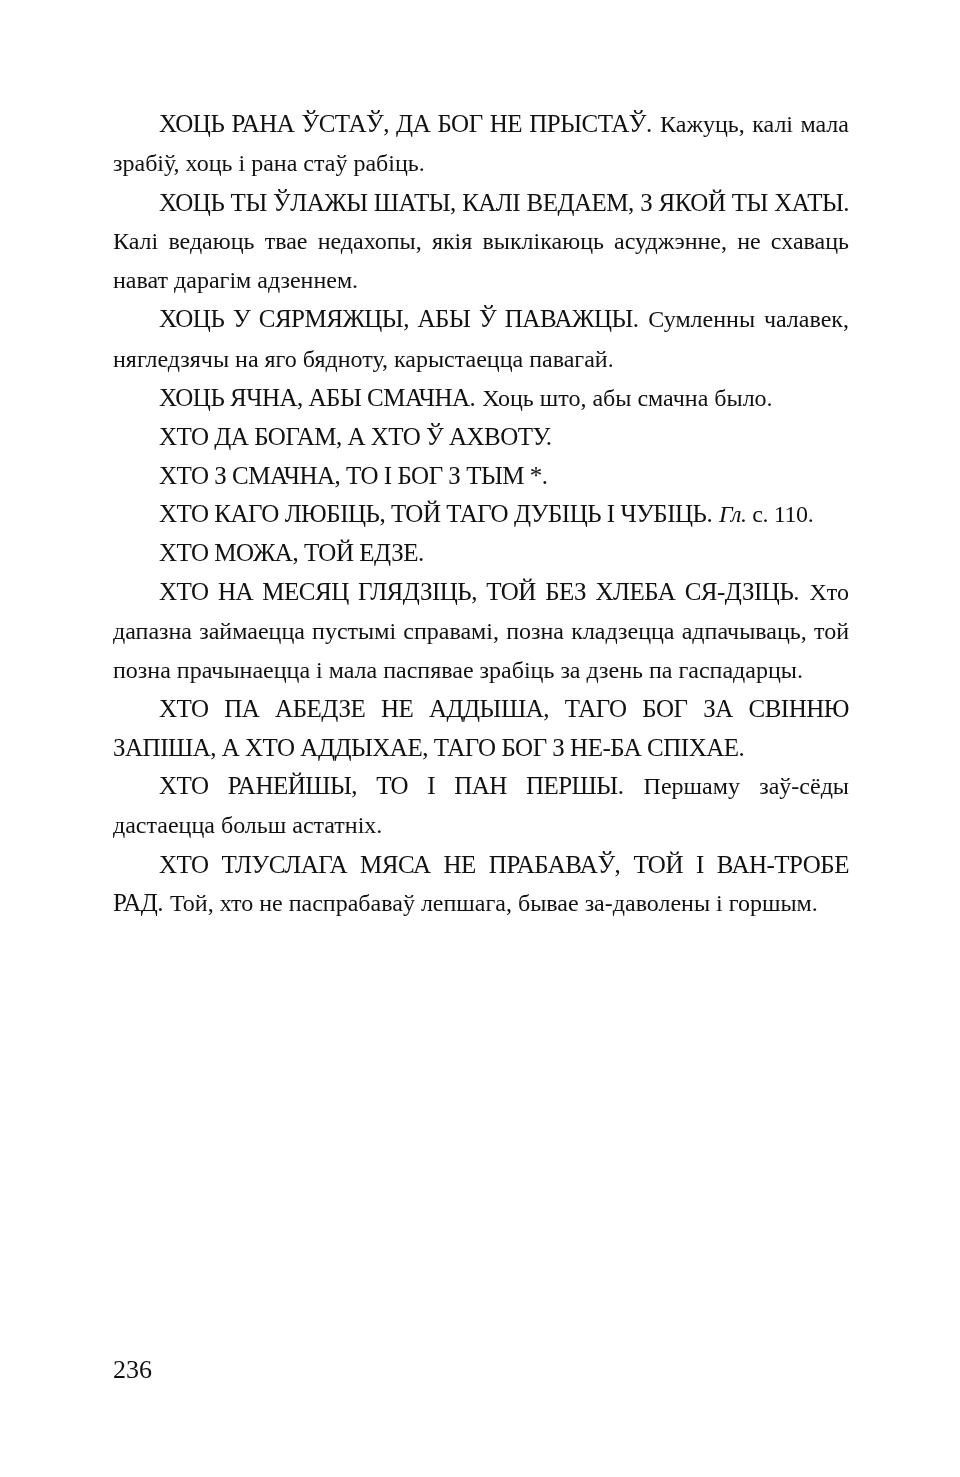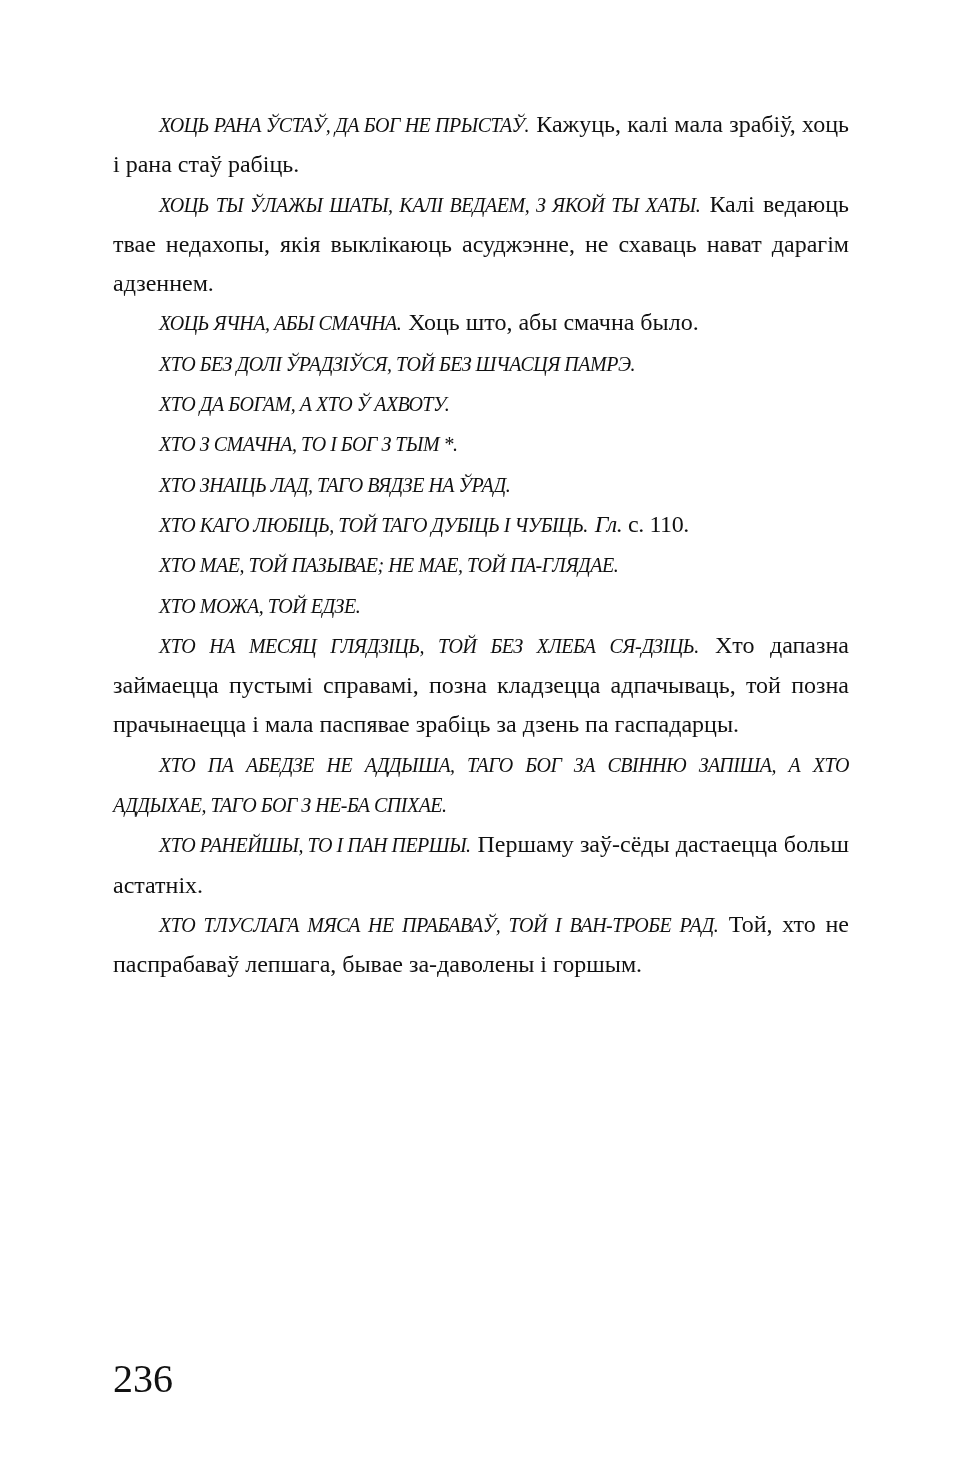--- a/index.html
+++ b/index.html
@@ -15,54 +15,51 @@
     .entry {
       margin: 0;
       text-align: justify;
       text-indent: 46px;
       font-size: 29px;
       line-height: 37.3px;
       letter-spacing: -0.4px;
       word-spacing: 0px;
     }
     .head {
-      font-size: 20px;
+      font-size: 25px;
       letter-spacing: -0.5px;
-      font-style: italic;
     }
     .gloss {
       font-size: 24px;
       letter-spacing: 0px;
     }
     .cite {
       font-size: 24px;
     }
     .cite i { font-style: italic; }
     .page-number {
       position: absolute;
       left: 113px;
       top: 1355px;
       font-family: "Liberation Serif", serif;
-      font-size: 40px;
+      font-size: 26px;
       color: #111111;
     }
   </style>
 </head>
 <body>
 
 <div class="page">
   <p class="entry"><span class="head">ХОЦЬ РАНА ЎСТАЎ, ДА БОГ НЕ ПРЫСТАЎ.</span> <span class="gloss">Кажуць, калі мала зрабіў, хоць і рана стаў рабіць.</span></p>
   <p class="entry"><span class="head">ХОЦЬ ТЫ ЎЛАЖЫ ШАТЫ, КАЛІ ВЕДАЕМ, З ЯКОЙ ТЫ ХАТЫ.</span> <span class="gloss">Калі ведаюць твае недахопы, якія выклікаюць асуджэнне, не схаваць нават дарагім адзеннем.</span></p>
+  <p class="entry"><span class="head">ХОЦЬ У СЯРМЯЖЦЫ, АБЫ Ў ПАВАЖЦЫ.</span> <span class="gloss">Сумленны чалавек, нягледзячы на яго бядноту, карыстаецца павагай.</span></p>
   <p class="entry"><span class="head">ХОЦЬ ЯЧНА, АБЫ СМАЧНА.</span> <span class="gloss">Хоць што, абы смачна было.</span></p>
-  <p class="entry"><span class="head">ХТО БЕЗ ДОЛІ ЎРАДЗІЎСЯ, ТОЙ БЕЗ ШЧАСЦЯ ПАМРЭ.</span></p>
   <p class="entry"><span class="head">ХТО ДА БОГАМ, А ХТО Ў АХВОТУ.</span></p>
   <p class="entry"><span class="head">ХТО З СМАЧНА, ТО І БОГ З ТЫМ *.</span></p>
-  <p class="entry"><span class="head">ХТО ЗНАІЦЬ ЛАД, ТАГО ВЯДЗЕ НА ЎРАД.</span></p>
   <p class="entry"><span class="head">ХТО КАГО ЛЮБІЦЬ, ТОЙ ТАГО ДУБІЦЬ І ЧУБІЦЬ.</span> <span class="cite"><i>Гл.</i> <span>с. 110.</span></span></p>
-  <p class="entry"><span class="head">ХТО МАЕ, ТОЙ ПАЗЫВАЕ; НЕ МАЕ, ТОЙ ПА-ГЛЯДАЕ.</span></p>
   <p class="entry"><span class="head">ХТО МОЖА, ТОЙ ЕДЗЕ.</span></p>
   <p class="entry"><span class="head">ХТО НА МЕСЯЦ ГЛЯДЗІЦЬ, ТОЙ БЕЗ ХЛЕБА СЯ-ДЗІЦЬ.</span> <span class="gloss">Хто дапазна займаецца пустымі справамі, позна кладзецца адпачываць, той позна прачынаецца і мала паспявае зрабіць за дзень па гаспадарцы.</span></p>
   <p class="entry"><span class="head">ХТО ПА АБЕДЗЕ НЕ АДДЫША, ТАГО БОГ ЗА СВІННЮ ЗАПІША, А ХТО АДДЫХАЕ, ТАГО БОГ З НЕ-БА СПІХАЕ.</span></p>
   <p class="entry"><span class="head">ХТО РАНЕЙШЫ, ТО І ПАН ПЕРШЫ.</span> <span class="gloss">Першаму заў-сёды дастаецца больш астатніх.</span></p>
   <p class="entry"><span class="head">ХТО ТЛУСЛАГА МЯСА НЕ ПРАБАВАЎ, ТОЙ І ВАН-ТРОБЕ РАД.</span> <span class="gloss">Той, хто не паспрабаваў лепшага, бывае за-даволены і горшым.</span></p>
 
 </div>
 
 <div class="page-number">236</div>
 

